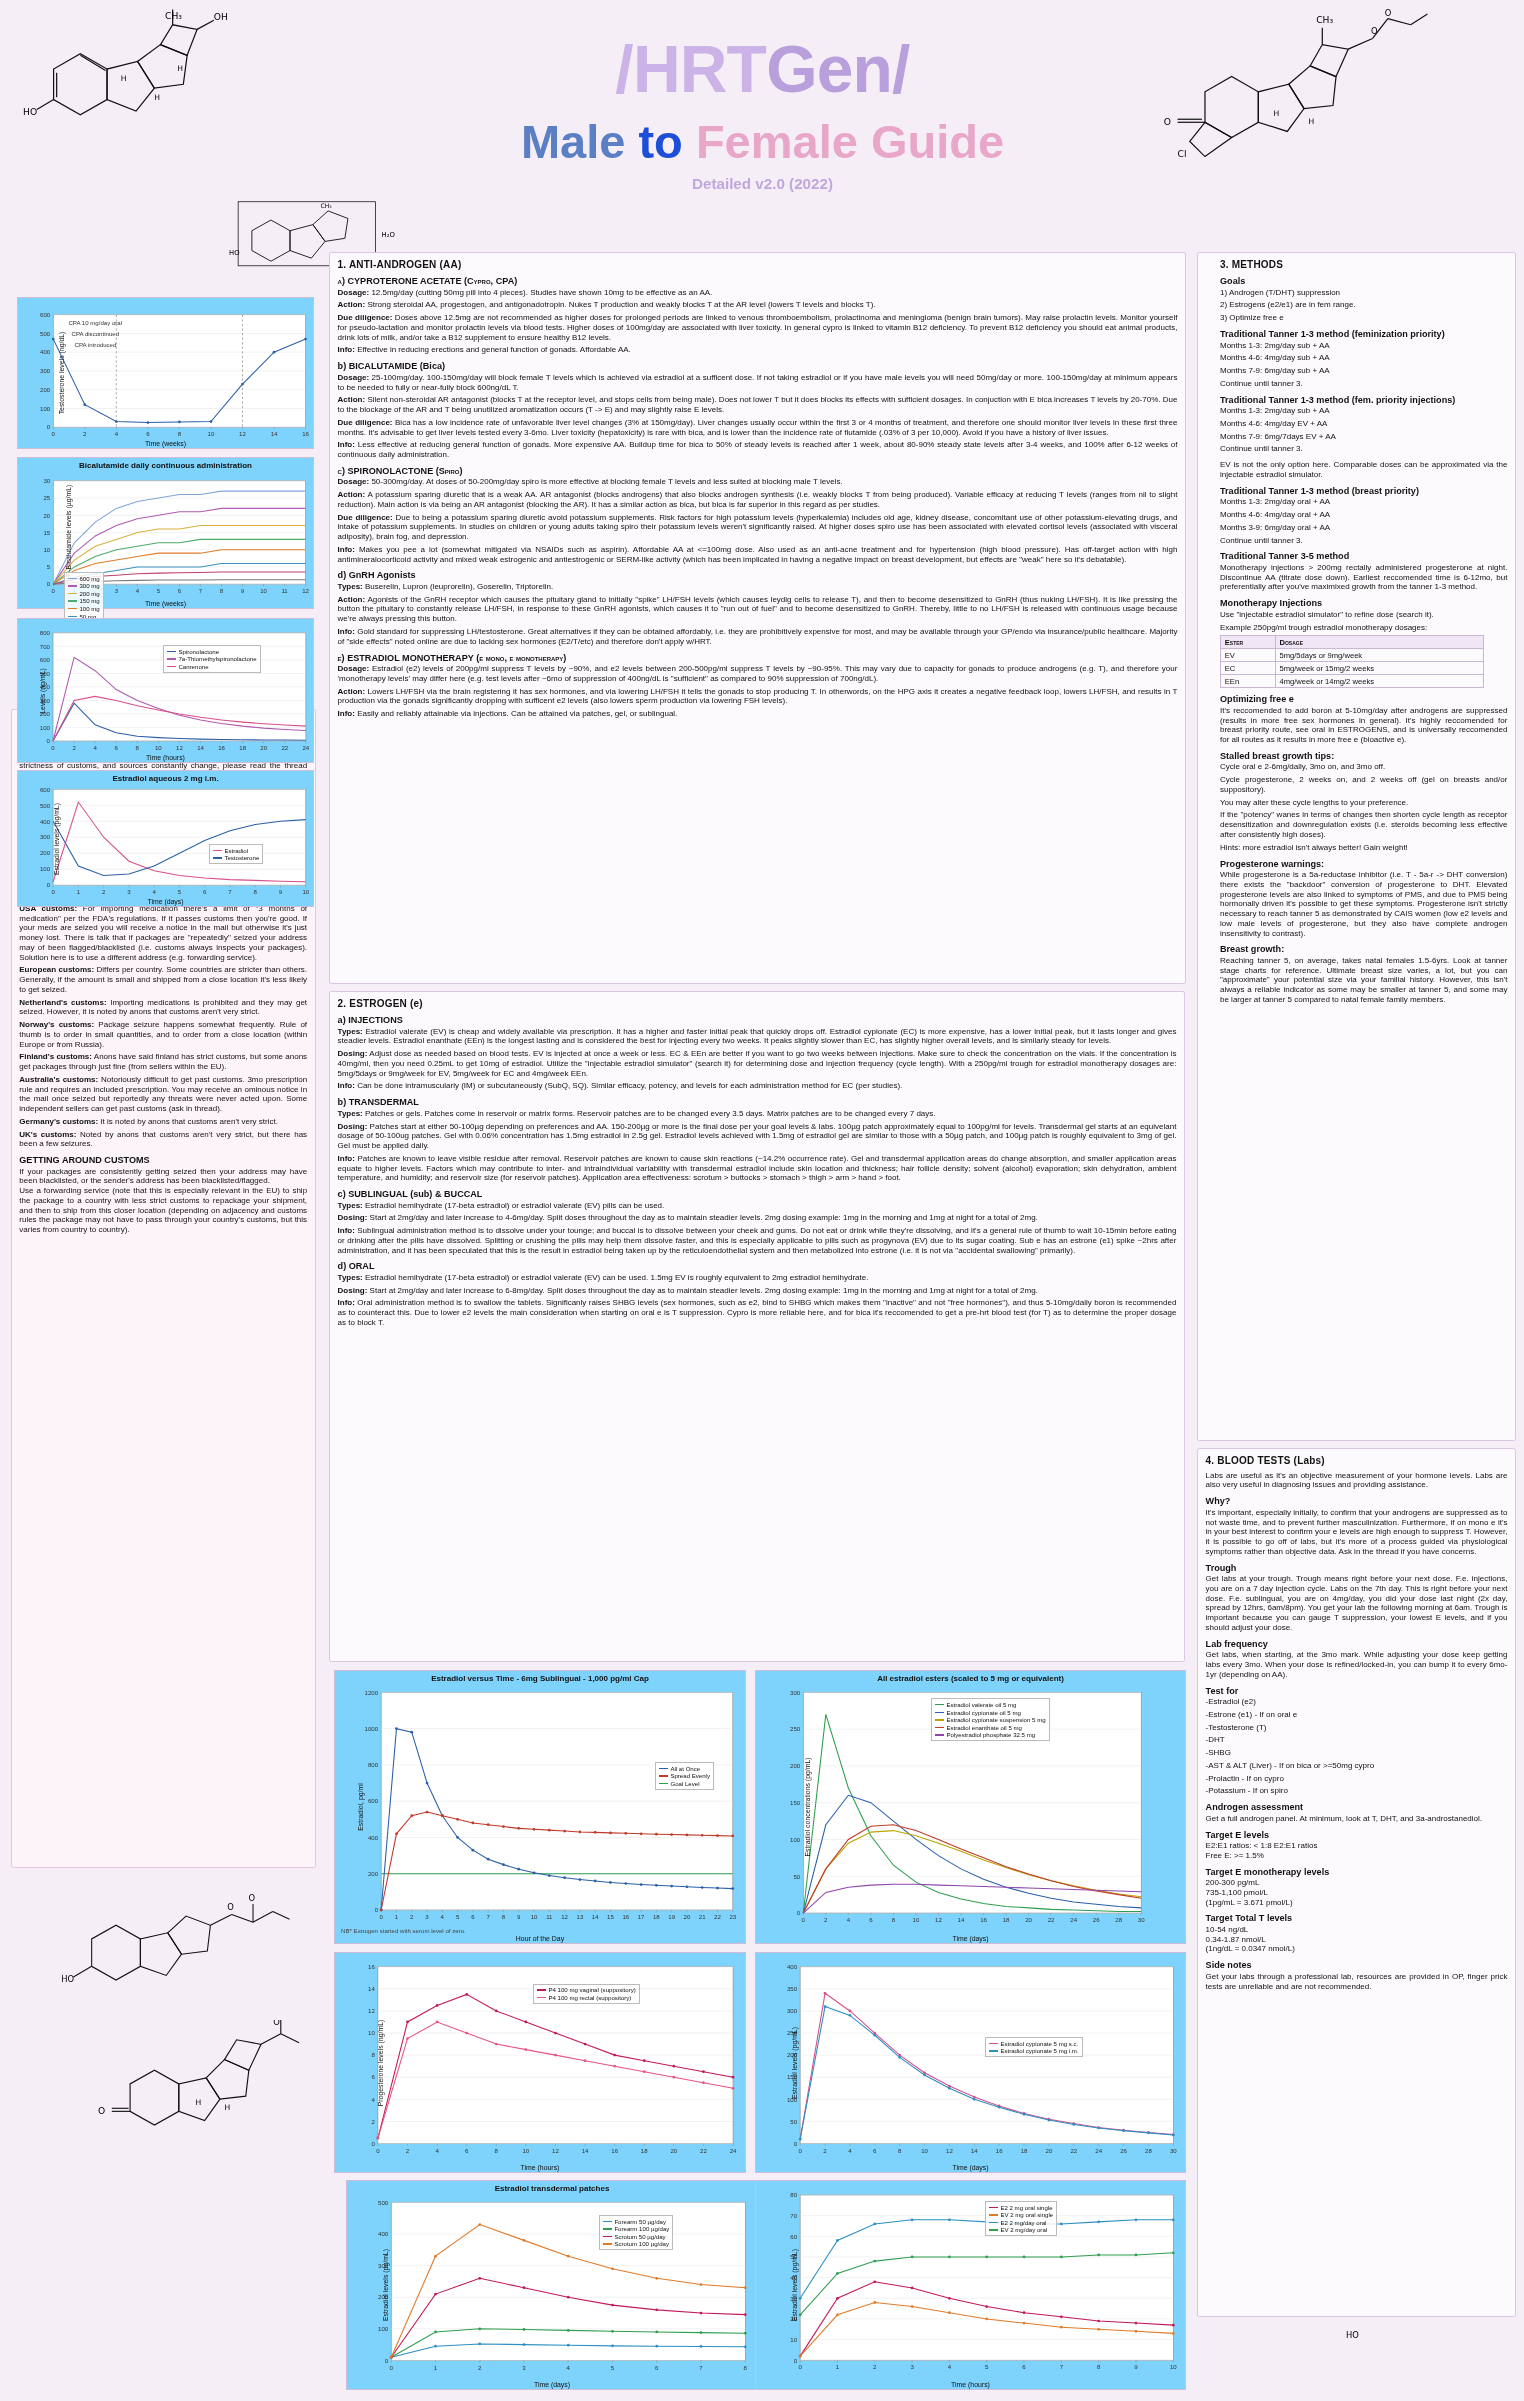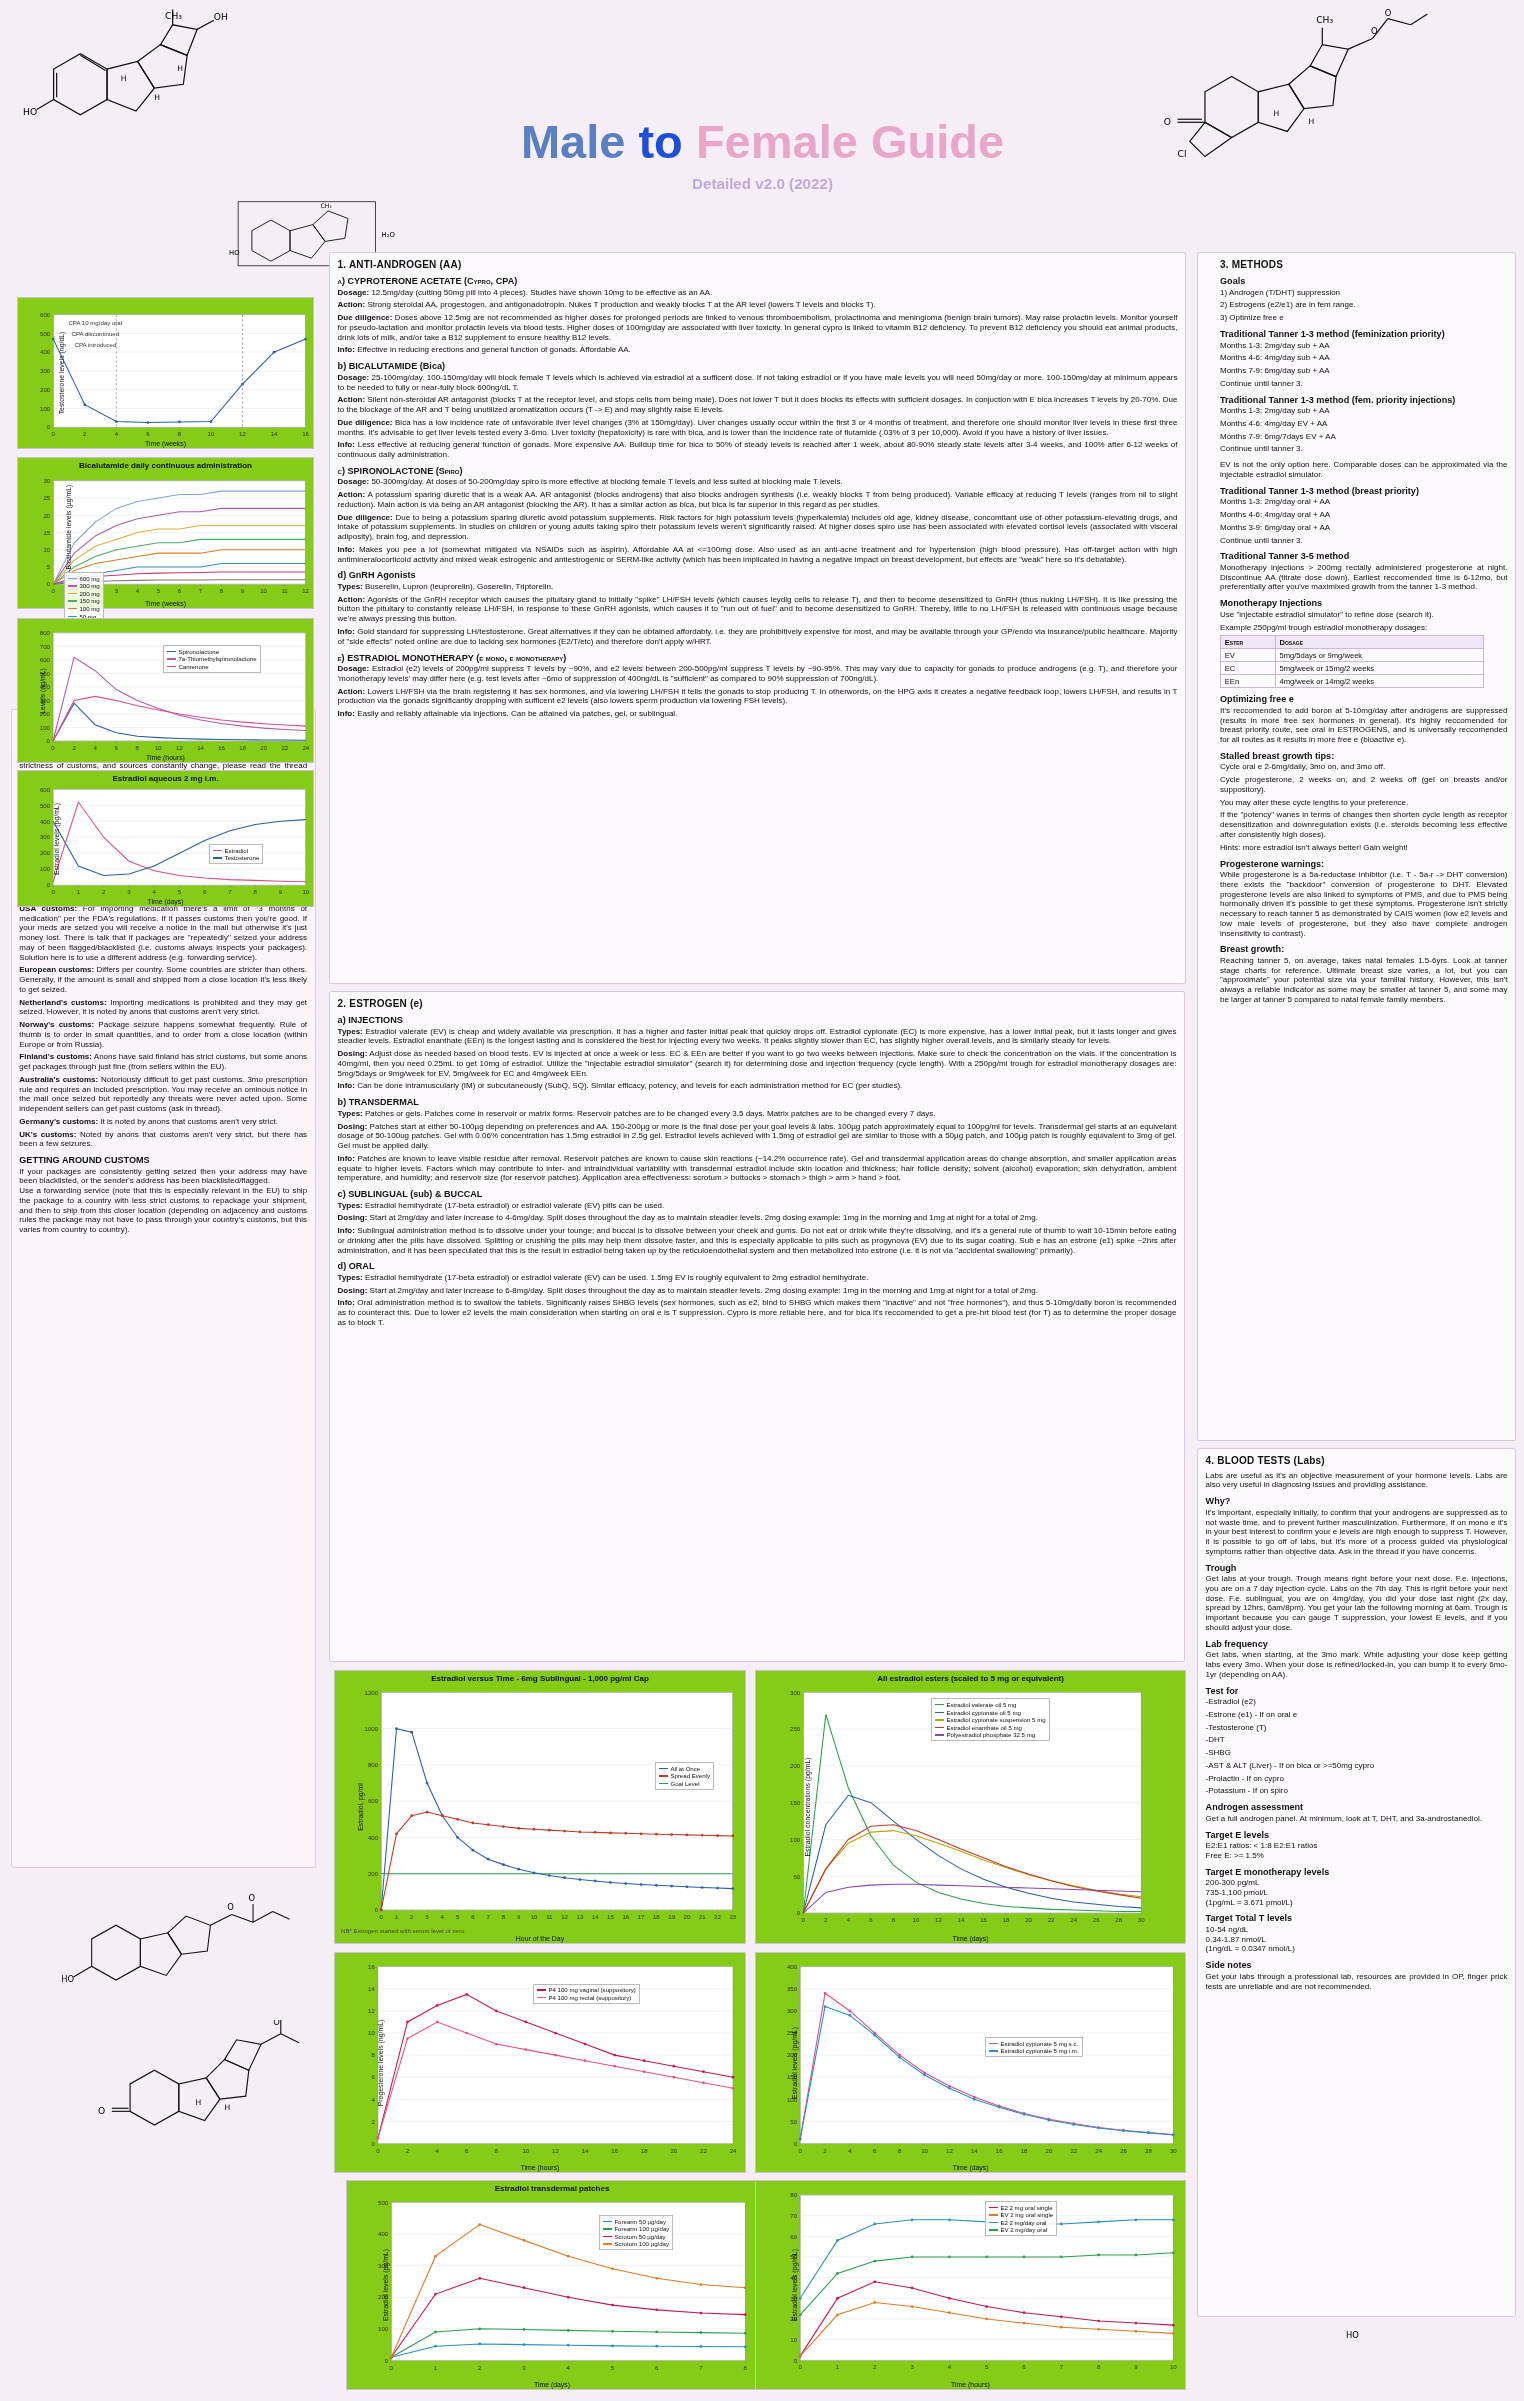--- a/index.html
+++ b/index.html
@@ -54,40 +54,43 @@
   #col-right-1 { left:1197px; top:252px; width:319px; height:1189px;padding-left:22px; }
   #col-right-2 { left:1197px; top:1448px; width:319px; height:869px; }
 
   .small { font-size:7.3px; line-height:1.2; }
 
   table.dose { border-collapse:collapse; font-size:7.6px; margin:3px 0 4.6px 0; width:92%;}
   table.dose th, table.dose td { border:0.8px solid #c9b7d4; padding:1.5px 3.8px; text-align:left; }
   table.dose th { background:#f0e6f5; font-variant:small-caps; font-weight:bold; }
 
   
-  .chart { position:absolute; background:#84cc16; border:0.8px solid #cdbdd8; }
+  .chart { position:absolute; background:#7dd3fc; border:0.8px solid #cdbdd8; }
   .chart .ctitle { position:absolute; left:0; top:3px; width:100%; text-align:center; font-size:8px; font-weight:bold;}
   .chart .xlabel { position:absolute; bottom:1.5px; left:0; width:100%; text-align:center; font-size:6.9px;}
   .chart .ylabel { position:absolute; left:1.5px; top:50%; transform:translateY(-50%) rotate(-90deg); transform-origin:center;
       font-size:6.9px; white-space:nowrap; }
   .chart svg { position:absolute; left:0; top:0; }
   .legend { position:absolute; font-size:6.1px; line-height:1.25; background:rgba(255,255,255,.85);
      border:0.8px solid #bbb; padding:1.5px 3px; }
   .legend .row { display:flex; align-items:center; gap:2.3px; white-space:nowrap;}
   .legend .sw { width:9.1px; height:1.5px; display:inline-block; }
   .axlabel { font-size:8px; fill:#333; }
 
   .note { font-size:6.1px; color:#444; }
 </style>
 </head>
 <body>
 
 <div class="page">
 
   <div class="header">
+    <div class="title-main">
+      <span class="hrt">/HRT</span><span class="gen">Gen/</span>
+    </div>
     <div class="title-sub">
       <span class="male">Male</span><span class="to"> to </span><span class="female">Female Guide</span>
     </div>
     <div class="title-ver">Detailed v2.0 (2022)</div>
   </div>
 
   <div class="mol" style="left:23px;top:7.6px;">
     <svg width="252" height="145" viewBox="0 0 330 190">
       <g stroke="#111" stroke-width="1.6" fill="none">
         <polygon points="40,120 40,80 75,60 110,80 110,120 75,140"></polygon>

